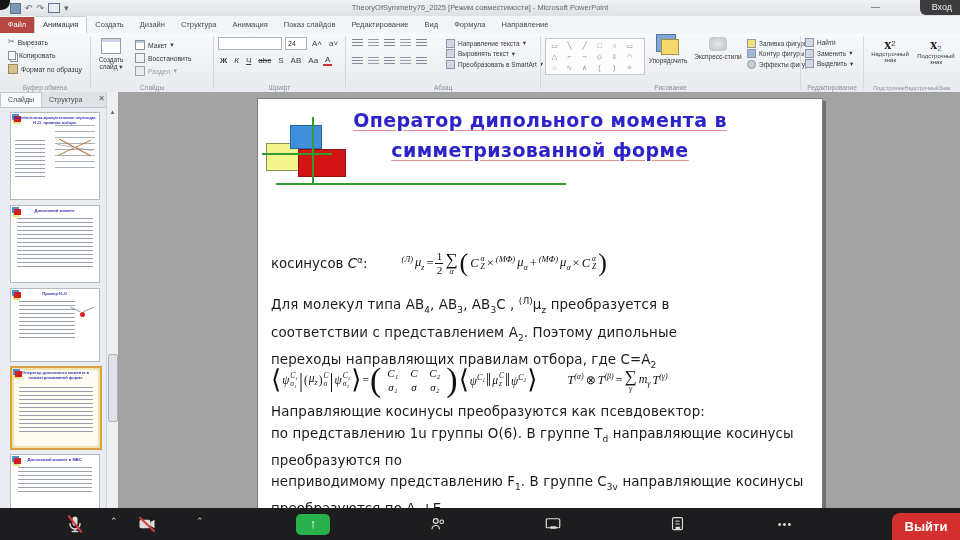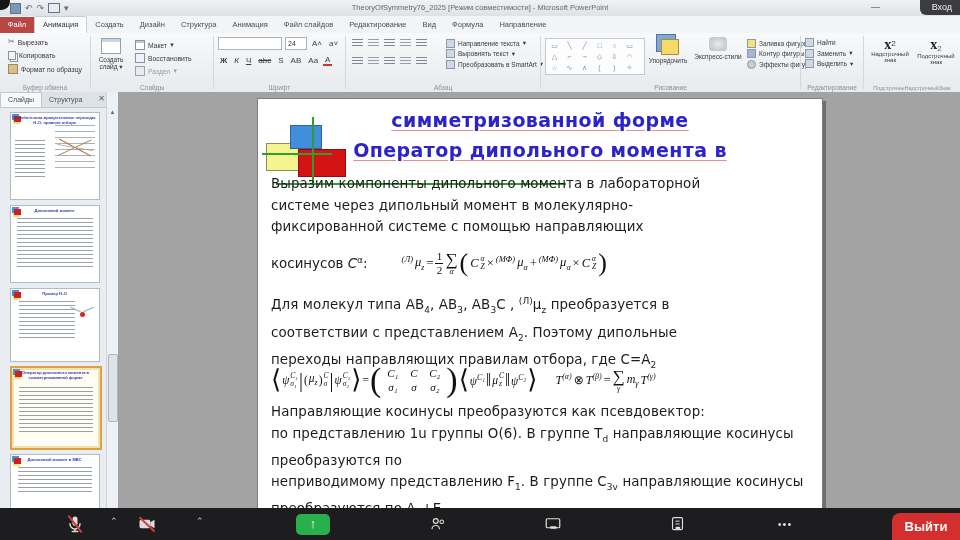--- a/index.html
+++ b/index.html
@@ -168,21 +168,21 @@
   <div class="corner-dot"></div>
   <div class="entry-badge">Вход</div>
 
   <div class="tabrow">
     <div class="file-tab">Файл</div>
     <div class="rtab active">Анимация</div>
     <div class="rtab">Создать</div>
     <div class="rtab">Дизайн</div>
     <div class="rtab">Структура</div>
     <div class="rtab">Анимация</div>
-    <div class="rtab">Файл слайдов</div>
+    <div class="rtab">Показ слайдов</div>
     <div class="rtab">Редактирование</div>
     <div class="rtab">Вид</div>
     <div class="rtab">Формула</div>
     <div class="rtab">Направление</div>
   </div>
 
   <div class="ribbon">
 
     <div class="rgroup" style="left:0;width:90px;">
       <div class="srow" style="left:8px;top:5px;">
@@ -422,27 +422,24 @@
       <div class="logo">
         <span class="lg-y"></span>
         <span class="lg-b"></span>
         <span class="lg-r"></span>
         <span class="lg-v"></span>
         <span class="lg-h1"></span>
         <span class="lg-h2"></span>
       </div>
 
       <div class="s-title">
+        <div><span>Оператор дипольного момента в</span></div>
         <div><span>симметризованной форме</span></div>
-        <div><span>Оператор дипольного момента в</span></div>
-      </div>
-
-      <div class="s-p" style="top:74px;"><span>Выразим компоненты дипольного момента в лабораторной
-системе через дипольный момент в молекулярно-
-фиксированной системе с помощью направляющих</span></div>
+      </div>
+
 
       <div class="prow" style="top:138px;height:52px;">
         <span><span>косинусов </span><i class="fi">C</i><sup style="font-size:9px;">α</sup><span>:</span></span>
         <span class="fx" style="margin-left:24px;">
           <span class="presup">(Л)</span>
           <span class="tok"><i class="fi">μ</i><sub>z</sub></span>
           <span class="tok">=</span>
           <span class="frac">
               <span>1</span>
               <span class="fbar"></span>
@@ -521,21 +518,21 @@
           <span class="bp" style="font-size:18px;">‖</span>
           <span class="tok"><i class="fi">μ</i></span>
             <span class="stk">
               <span>C</span>
               <span>z</span>
             </span>
           <span class="bp" style="font-size:18px;">‖</span>
           <span class="tok"><i class="fi">ψ</i><sup>C₂</sup></span>
           <span class="bp">⟩</span>
         </span>
-        <span class="fx" style="font-size:12px;margin-left:8px;">
+        <span class="fx" style="font-size:12px;margin-left:20px;">
           <span class="tok"><i class="fi">T</i><sup>(α)</sup></span>
           <span class="tok">⊗</span>
           <span class="tok"><i class="fi">T</i><sup>(β)</sup></span>
           <span class="tok">=</span>
           <span class="sumw">
               <span class="sumc">∑</span>
               <span class="sums">γ</span>
             </span>
           <span class="tok"><i class="fi">m</i><sub>γ</sub></span>
           <span class="tok"><i class="fi">T</i><sup>(γ)</sup></span>

